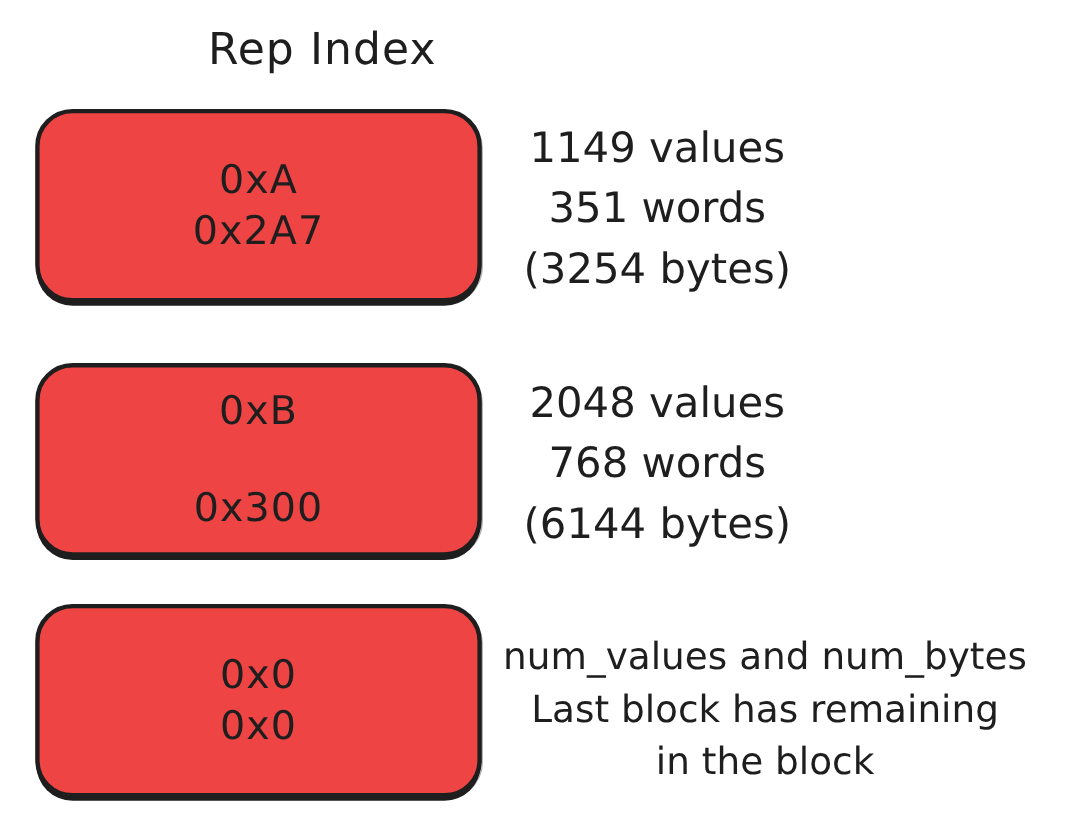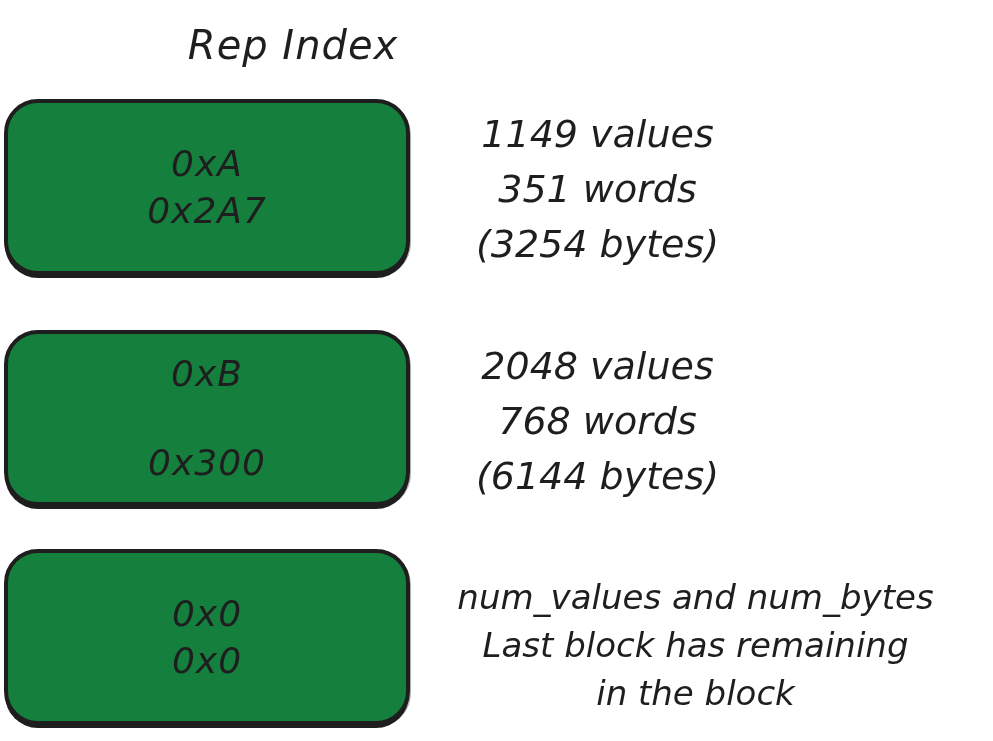--- a/index.html
+++ b/index.html
@@ -10,38 +10,37 @@
     height: 741px;
     overflow: hidden;
     font-family: "DejaVu Sans", sans-serif;
     color: #1e1e1e;
   }
   .canvas {
     position: relative;
     width: 832px;
     height: 741px;
     background: #ffffff;
-    font-style: italic;
   }
   .diagram-title {
     position: absolute;
     left: 293px;
     top: 22px;
     transform: translateX(-50%);
     font-size: 40px;
     letter-spacing: 1px;
     white-space: nowrap;
   }
   .block {
     position: absolute;
-    left: 4px;
+    left: 32px;
     width: 406px;
     height: 176px;
     box-sizing: border-box;
-    background: #15803d;
+    background: #ef4444;
     border: 4px solid #1e1e1e;
     border-radius: 34px;
     box-shadow: 0 4px 0 -1px #1e1e1e, 1px 2px 0 0 rgba(30,30,30,0.35);
     display: flex;
     flex-direction: column;
     align-items: center;
     justify-content: center;
     text-align: center;
   }
   .block .line {

